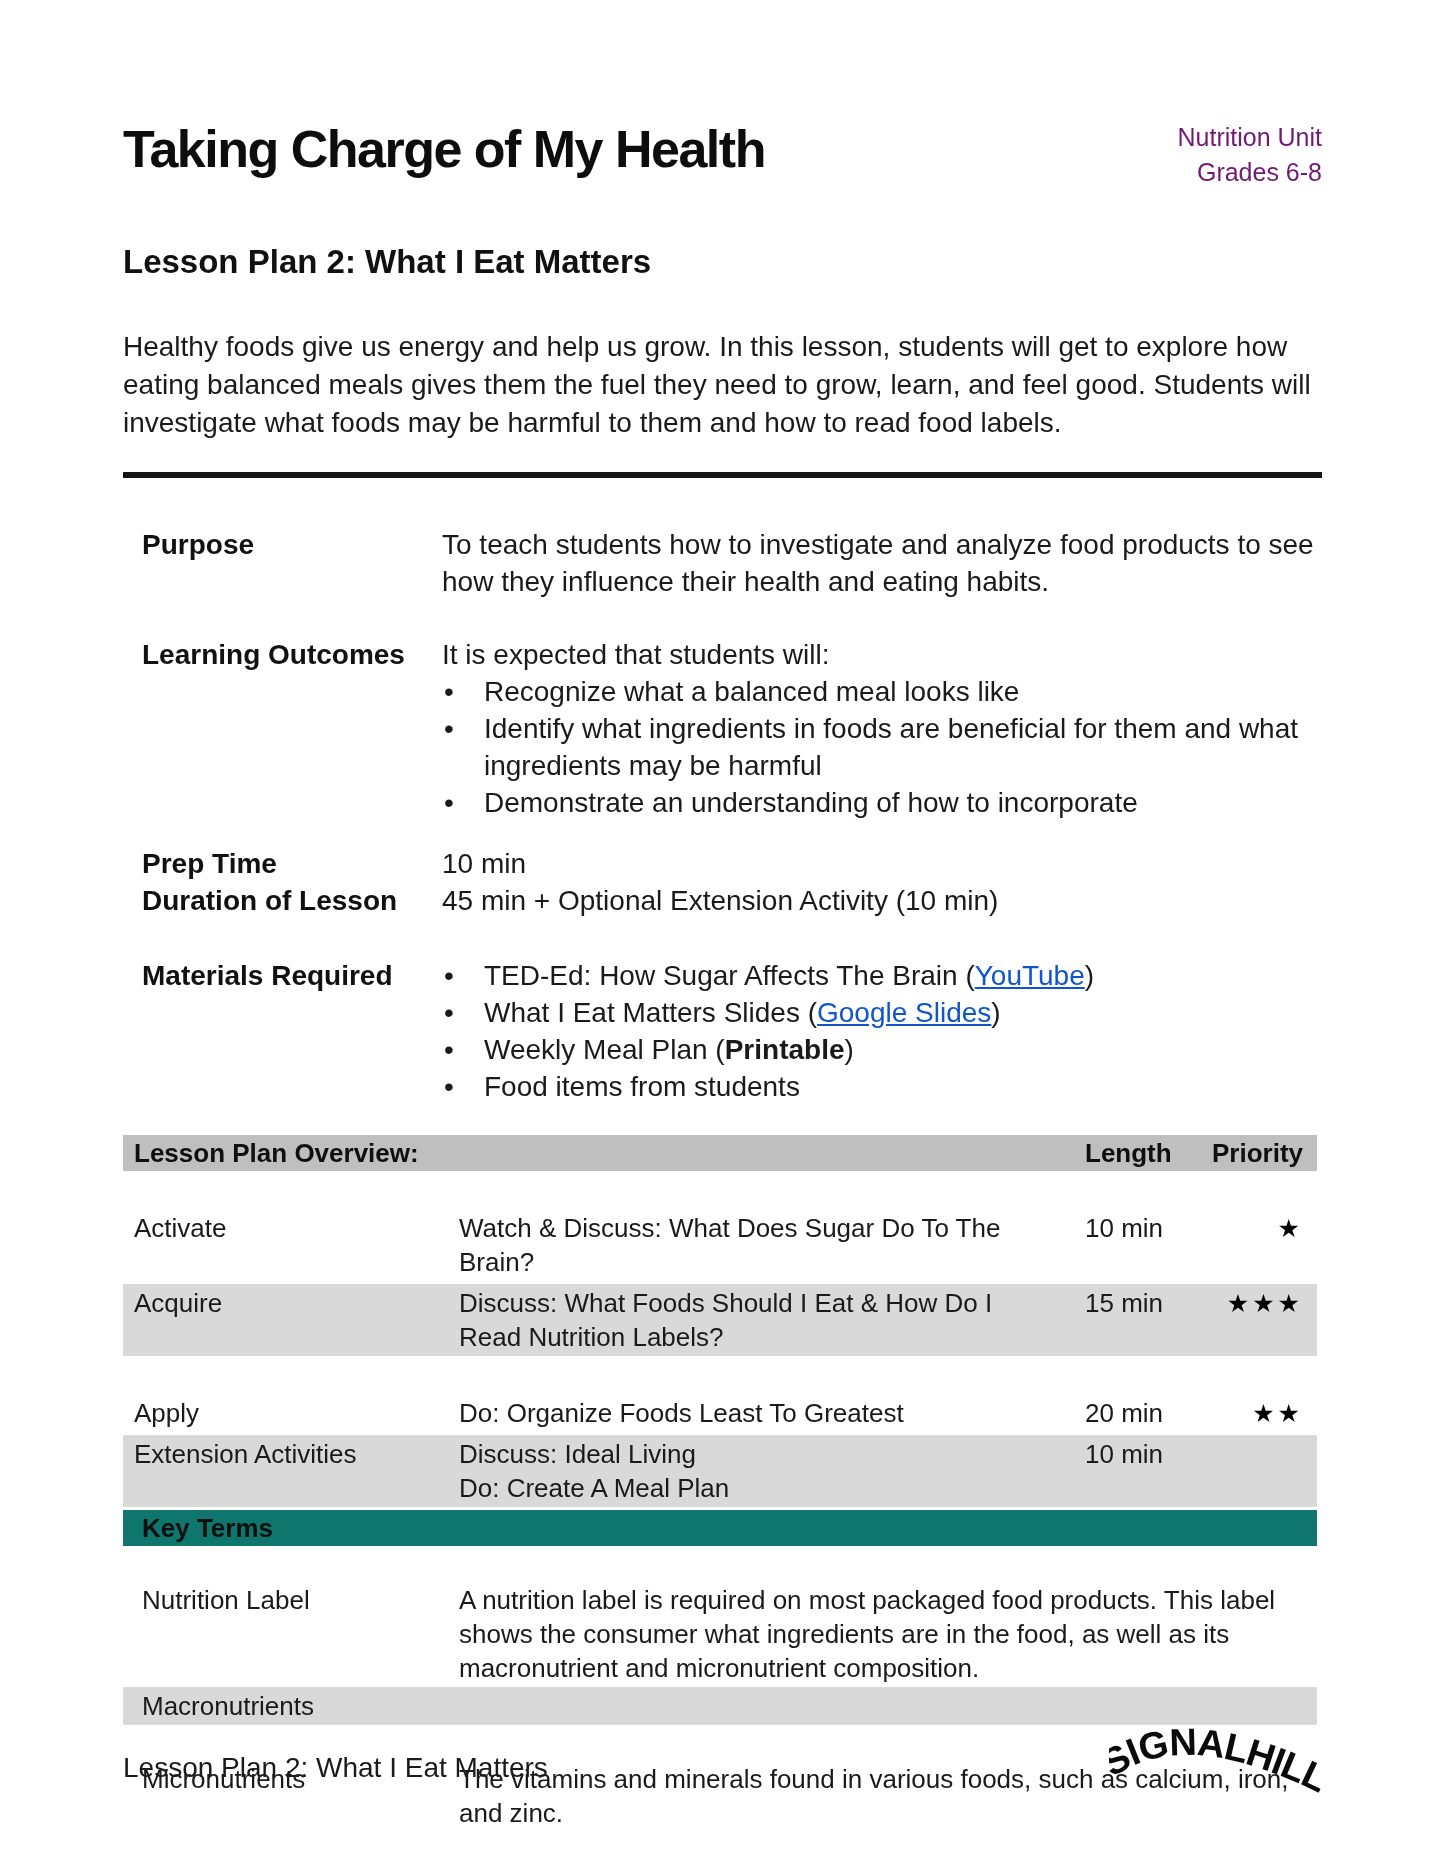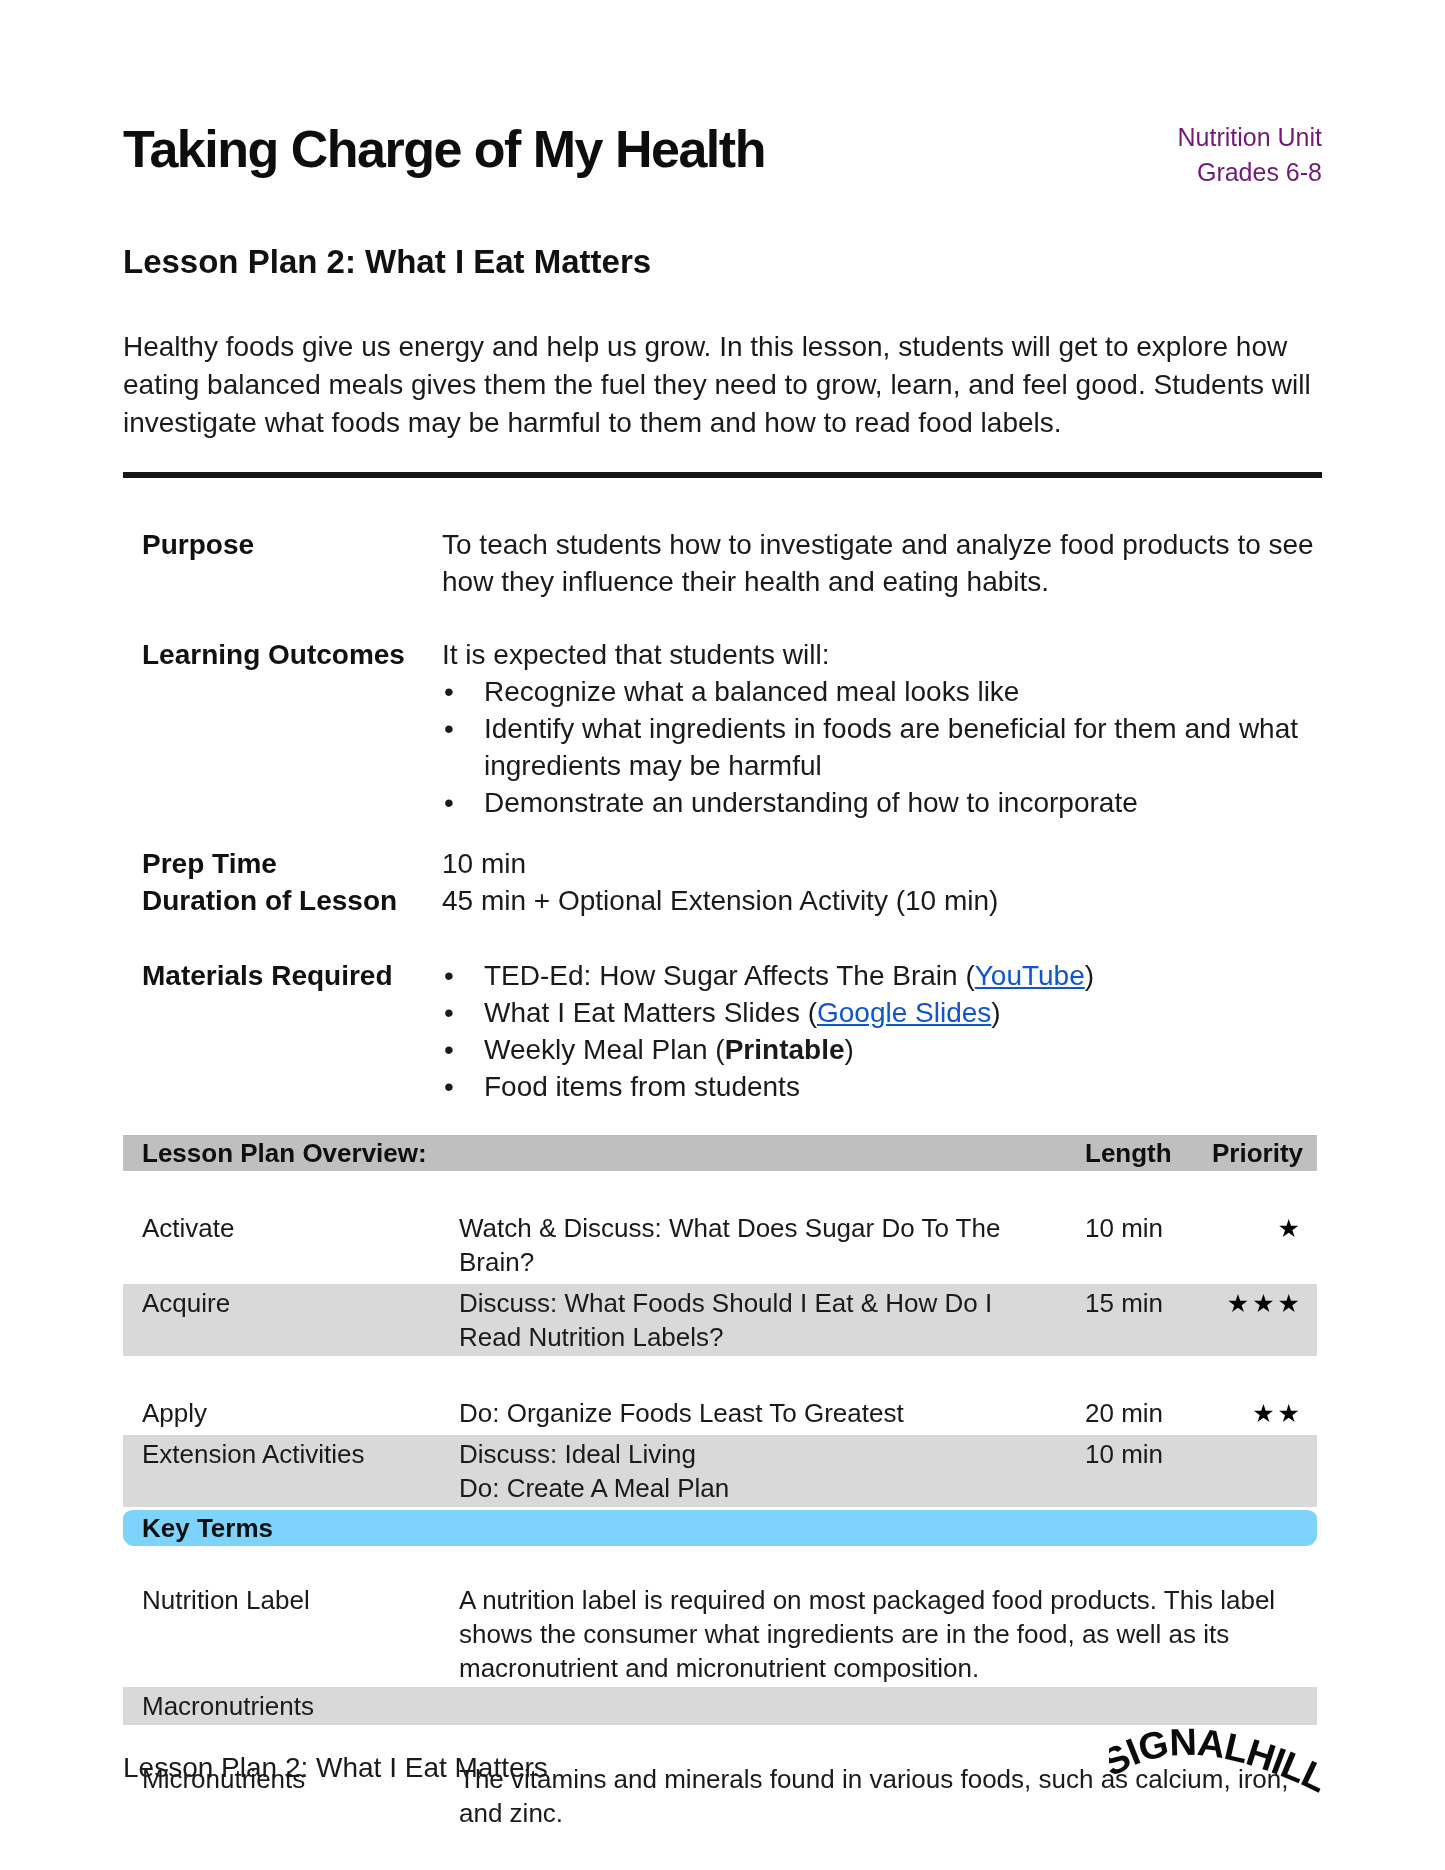--- a/index.html
+++ b/index.html
@@ -32,26 +32,26 @@
   .mt24{margin-top:24px;}
   .mt38{margin-top:38px;}
   ul.dotlist{list-style:none;margin:0;padding:0;}
   ul.dotlist li{position:relative;padding-left:42px;}
   ul.dotlist li::before{content:"•";position:absolute;left:2px;top:0;font-size:28px;}
   a.doclink{color:#1155cc;text-decoration:underline;cursor:pointer;}
   
   .table{margin-top:30px;width:1194px;font-size:26px;line-height:34px;}
   .trow{display:grid;grid-template-columns:336px 607px 119px 132px;padding:2px 0;}
   .trow + .trow{border-top:3px solid #ffffff;}
-  .trow .c1{padding-left:19px;}
+  .trow .c1{padding-left:11px;}
   .trow .c2{padding-right:8px;}
   .trow .c3{padding-left:19px;}
   .trow .c4{padding-right:14px;text-align:right;}
   .thead{background:#bfbfbf;font-weight:700;color:#0f0f0f;padding:1px 0;}
-  .tbar{background:#7dd3fc;font-weight:700;color:#0f0f0f;display:block;padding:1px 0 1px 19px;border-radius:11px;}
+  .tbar{background:#0f766e;font-weight:700;color:#0f0f0f;display:block;padding:1px 0 1px 19px;}
   .bg-g{background:#d9d9d9;}
   .bg-w{background:#ffffff;margin-top:35px;}
   .term-row{display:grid;grid-template-columns:336px 1fr;padding:2px 0;}
   .term-row .c1{padding-left:19px;}
   .term-row .cdef{padding-right:14px;}
   .prelines{white-space:pre-line;}
   .stars{letter-spacing:3px;font-size:25px;color:#000;}
   
   .footer-text{position:absolute;left:123px;top:1752px;font-size:28px;font-weight:400;color:#1b1b1b;}
   .logo{position:absolute;right:120px;top:1714px;}

